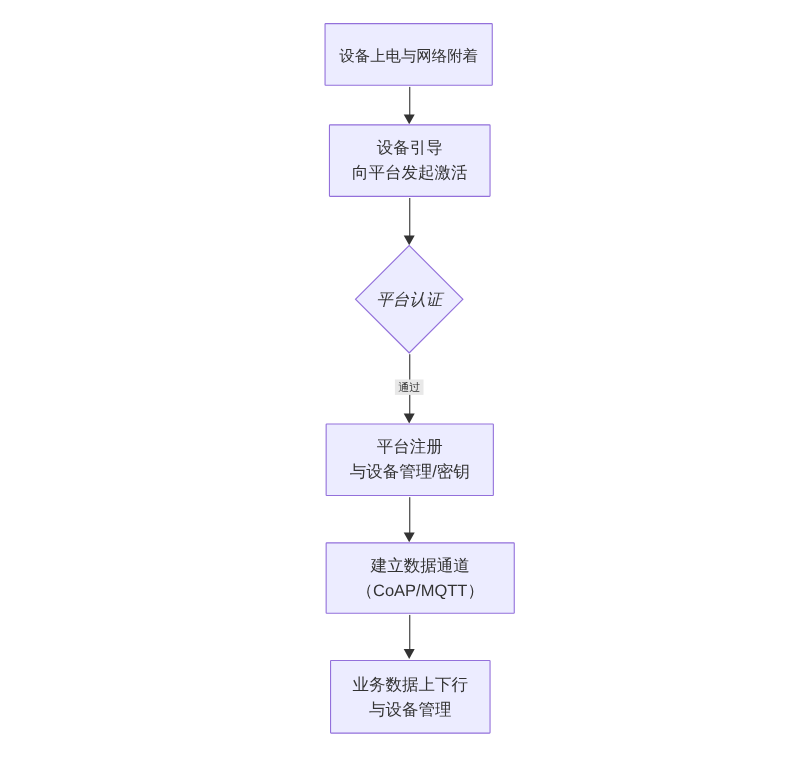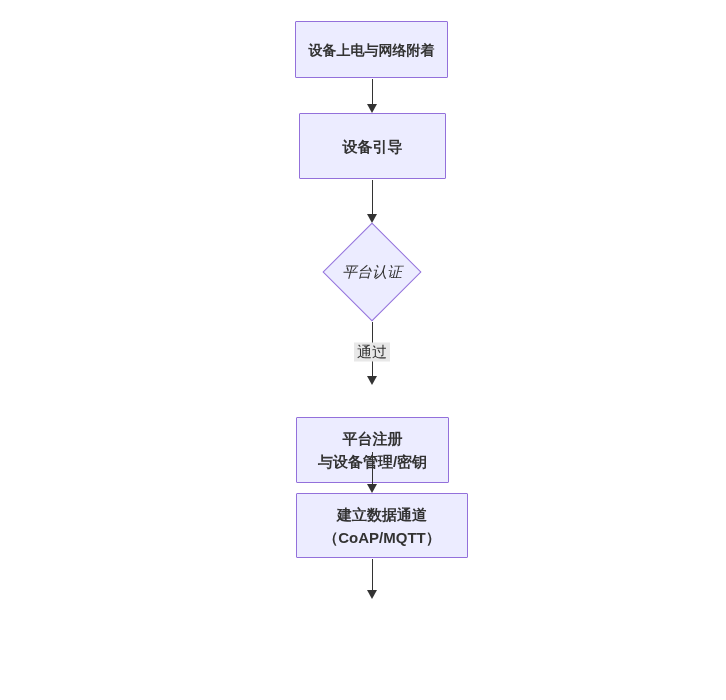--- a/index.html
+++ b/index.html
@@ -25,25 +25,24 @@
     border:1px solid var(--node-border);
     border-radius:1px;
     display:flex;
     flex-direction:column;
     align-items:center;
     justify-content:center;
     text-align:center;
     font-size:15px;
     line-height:23px;
     color:var(--text);
-    font-weight:bold;
   }
   .node-1{left:295px;top:21px;width:153px;height:57px;font-size:14px;line-height:22px;}
   .node-2{left:299px;top:113px;width:147px;height:66px;align-items:center;}
-  .node-4{left:296px;top:385px;width:153px;height:66px;margin-top:32px;}
+  .node-4{left:296px;top:385px;width:153px;height:66px;}
   .node-5{left:296px;top:493px;width:172px;height:65px;}
   .node-6{left:300px;top:600px;width:146px;height:67px;}
   .diamond-shape{
     position:absolute;
     left:337px;top:237px;width:70px;height:70px;
     background:var(--node-fill);
     border:1px solid var(--node-border);
     transform:rotate(45deg);
   }
   .diamond-label{
@@ -70,39 +69,40 @@
   .line-2{top:180px;height:35px;} .head-2{top:214px;}
   .line-3{top:322px;height:55px;} .head-3{top:376px;}
   .line-4{top:452px;height:33px;} .head-4{top:484px;}
   .line-5{top:559px;height:32px;} .head-5{top:590px;}
   .edge-label{
     position:absolute;
     left:372px;top:352px;
     transform:translate(-50%,-50%);
     background:var(--edge-label-bg);
     padding:0 3px;
-    font-size:15px;
+    font-size:10px;
     color:var(--text);
     white-space:nowrap;
   }
 </style>
 </head>
 <body>
 
 <div class="canvas">
 
   <div class="flow-node node-1">
     <span>设备上电与网络附着</span>
   </div>
 
   <div class="edge-line line-1"></div>
   <div class="edge-head head-1"></div>
 
   <div class="flow-node node-2">
     <span>设备引导</span>
+    <span>向平台发起激活</span>
   </div>
 
   <div class="edge-line line-2"></div>
   <div class="edge-head head-2"></div>
 
   <div class="diamond-shape"></div>
   <div class="diamond-label">
     <span>平台认证</span>
   </div>
 
@@ -119,14 +119,18 @@
   <div class="edge-head head-4"></div>
 
   <div class="flow-node node-5">
     <span>建立数据通道</span>
     <span>（CoAP/MQTT）</span>
   </div>
 
   <div class="edge-line line-5"></div>
   <div class="edge-head head-5"></div>
 
+  <div class="flow-node node-6">
+    <span>业务数据上下行</span>
+    <span>与设备管理</span>
+  </div>
 
 </div>
 
 </body></html>

